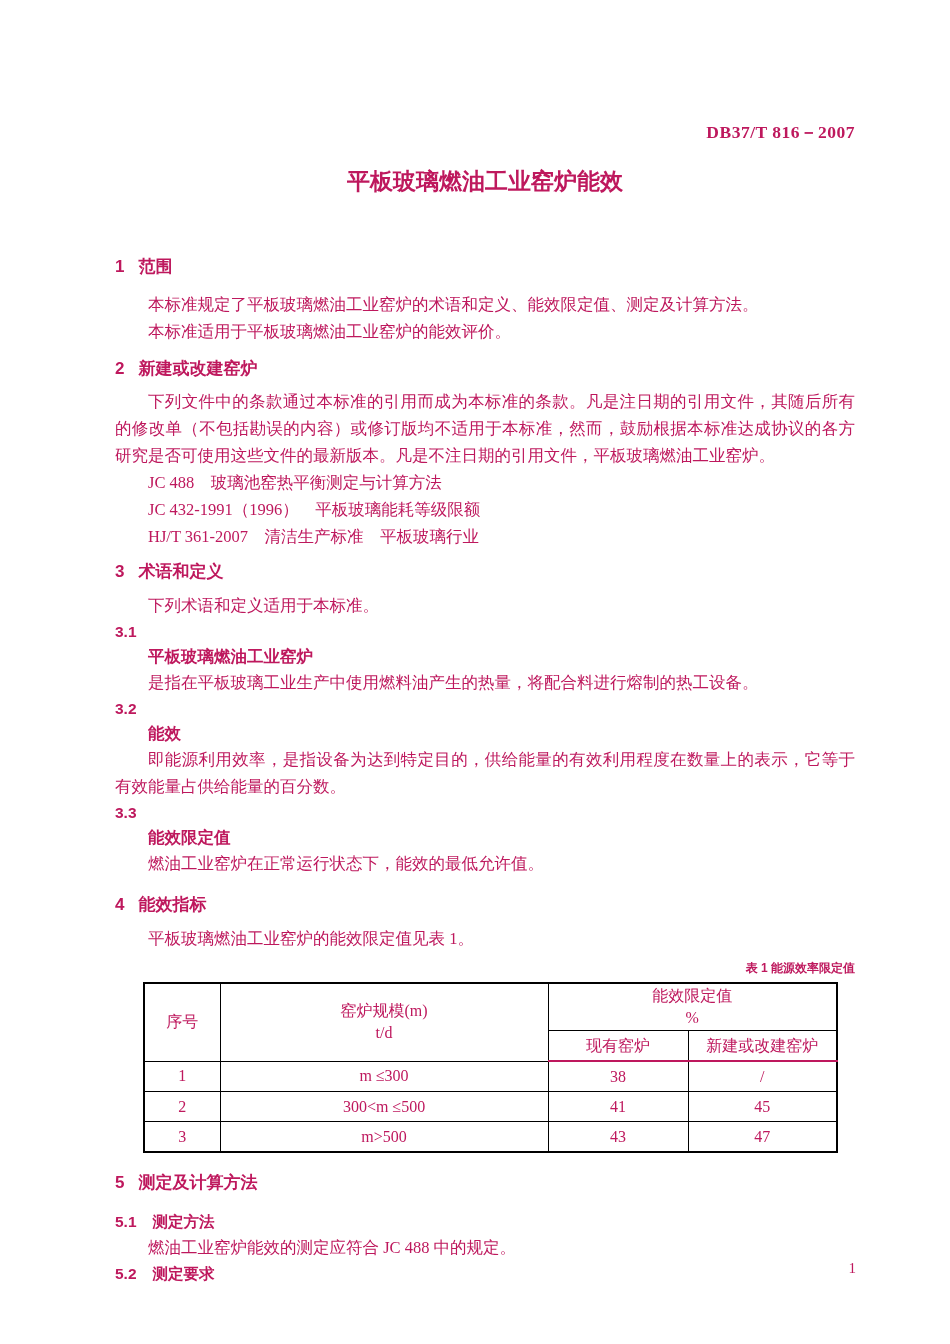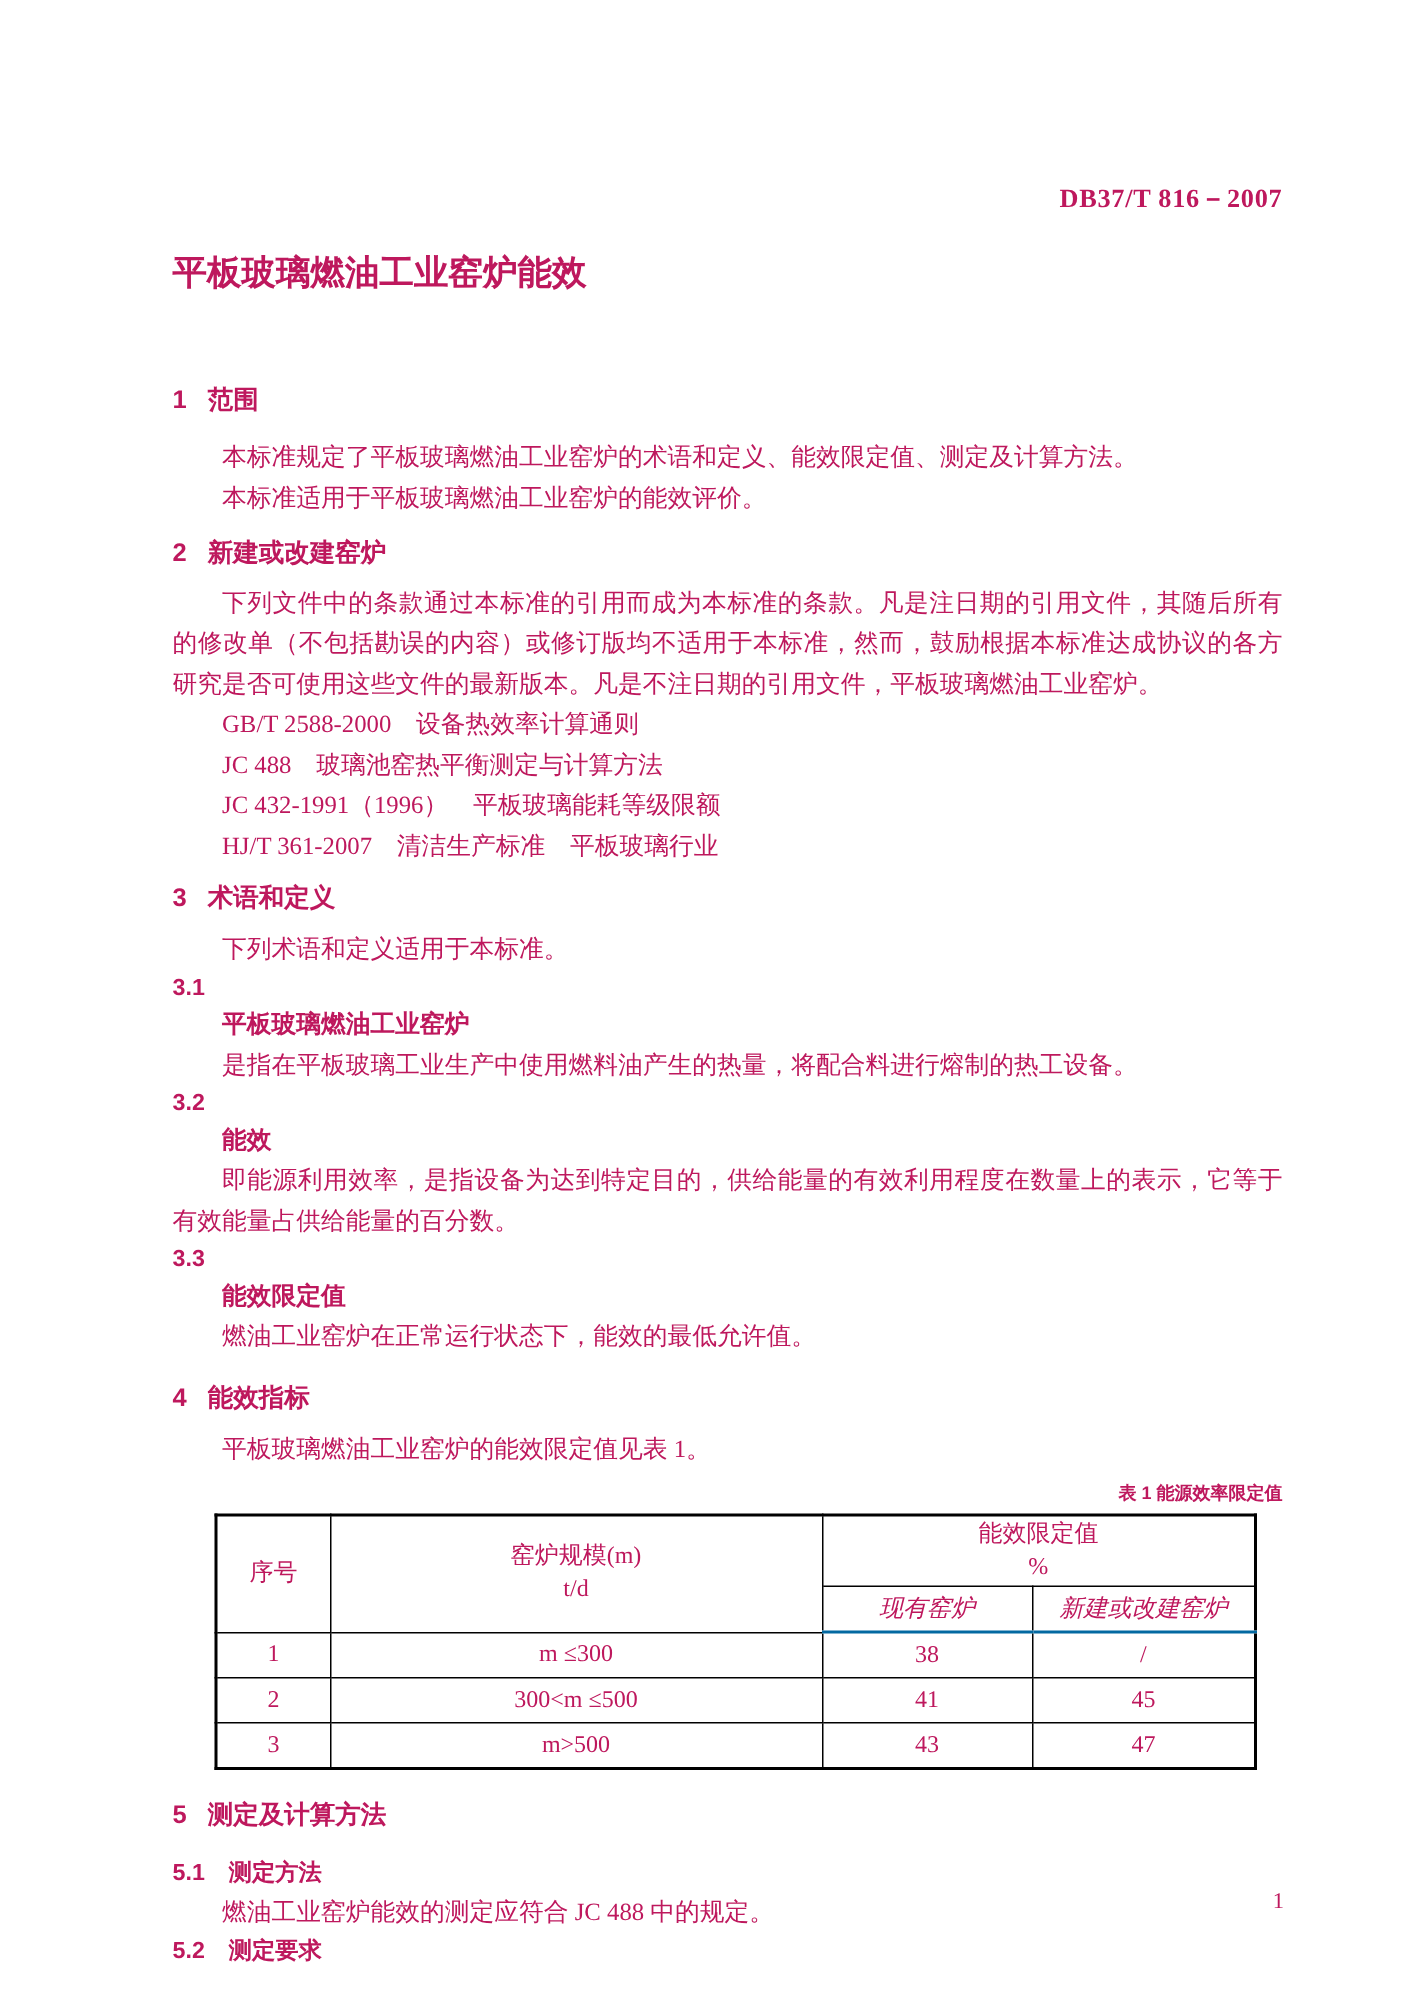--- a/index.html
+++ b/index.html
@@ -20,20 +20,21 @@
   .doc-number {
     text-align: right;
     font-family: "Liberation Serif", serif;
     font-weight: bold;
     font-size: 17.5px;
     line-height: 22px;
     letter-spacing: 0.5px;
   }
   .doc-title {
     margin-top: 22px;
+    text-align: center;
     font-family: "Liberation Sans", sans-serif;
     font-weight: bold;
     font-size: 23px;
     line-height: 32px;
   }
   .sec-heading {
     display: flex;
     gap: 14px;
     font-family: "Liberation Sans", sans-serif;
     font-weight: bold;
@@ -84,21 +85,21 @@
   table.limits th, table.limits td {
     border: 1px solid #000;
     text-align: center;
     vertical-align: middle;
     font-weight: normal;
     font-family: "Liberation Serif", serif;
     font-size: 16px;
     padding: 1px 2px;
     line-height: 22px;
   }
-  table.limits .hdr-sub th { border-bottom: 2px solid #0369a1; height: 27px; font-style: italic; }
+  table.limits .hdr-sub th { border-bottom: 2px solid #be185d; height: 27px; }
   table.limits td { height: 27px; }
   .col-index { width: 76px; }
   .col-scale { width: 328px; }
   .col-existing { width: 140px; }
   .col-new { width: 149px; }
   .page-num {
     position: absolute;
     top: 1242px;
     right: 94px;
     font-size: 15px;
@@ -119,21 +120,20 @@
     <span>范围</span>
   </div>
   <p class="para para-first">本标准规定了平板玻璃燃油工业窑炉的术语和定义、能效限定值、测定及计算方法。</p>
   <p class="para">本标准适用于平板玻璃燃油工业窑炉的能效评价。</p>
 
   <div class="sec-heading h-s2">
     <span>2</span>
     <span>新建或改建窑炉</span>
   </div>
   <p class="para para-s2">下列文件中的条款通过本标准的引用而成为本标准的条款。凡是注日期的引用文件，其随后所有的修改单（不包括勘误的内容）或修订版均不适用于本标准，然而，鼓励根据本标准达成协议的各方研究是否可使用这些文件的最新版本。凡是不注日期的引用文件，平板玻璃燃油工业窑炉。</p>
-  <div class="ref-line">GB/T 2588-2000　设备热效率计算通则</div>
   <div class="ref-line">JC 488　玻璃池窑热平衡测定与计算方法</div>
   <div class="ref-line">JC 432-1991（1996）　平板玻璃能耗等级限额</div>
   <div class="ref-line">HJ/T 361-2007　清洁生产标准　平板玻璃行业</div>
 
   <div class="sec-heading h-s3">
     <span>3</span>
     <span>术语和定义</span>
   </div>
   <p class="para para-first" style="margin-top:8px">下列术语和定义适用于本标准。</p>
 

